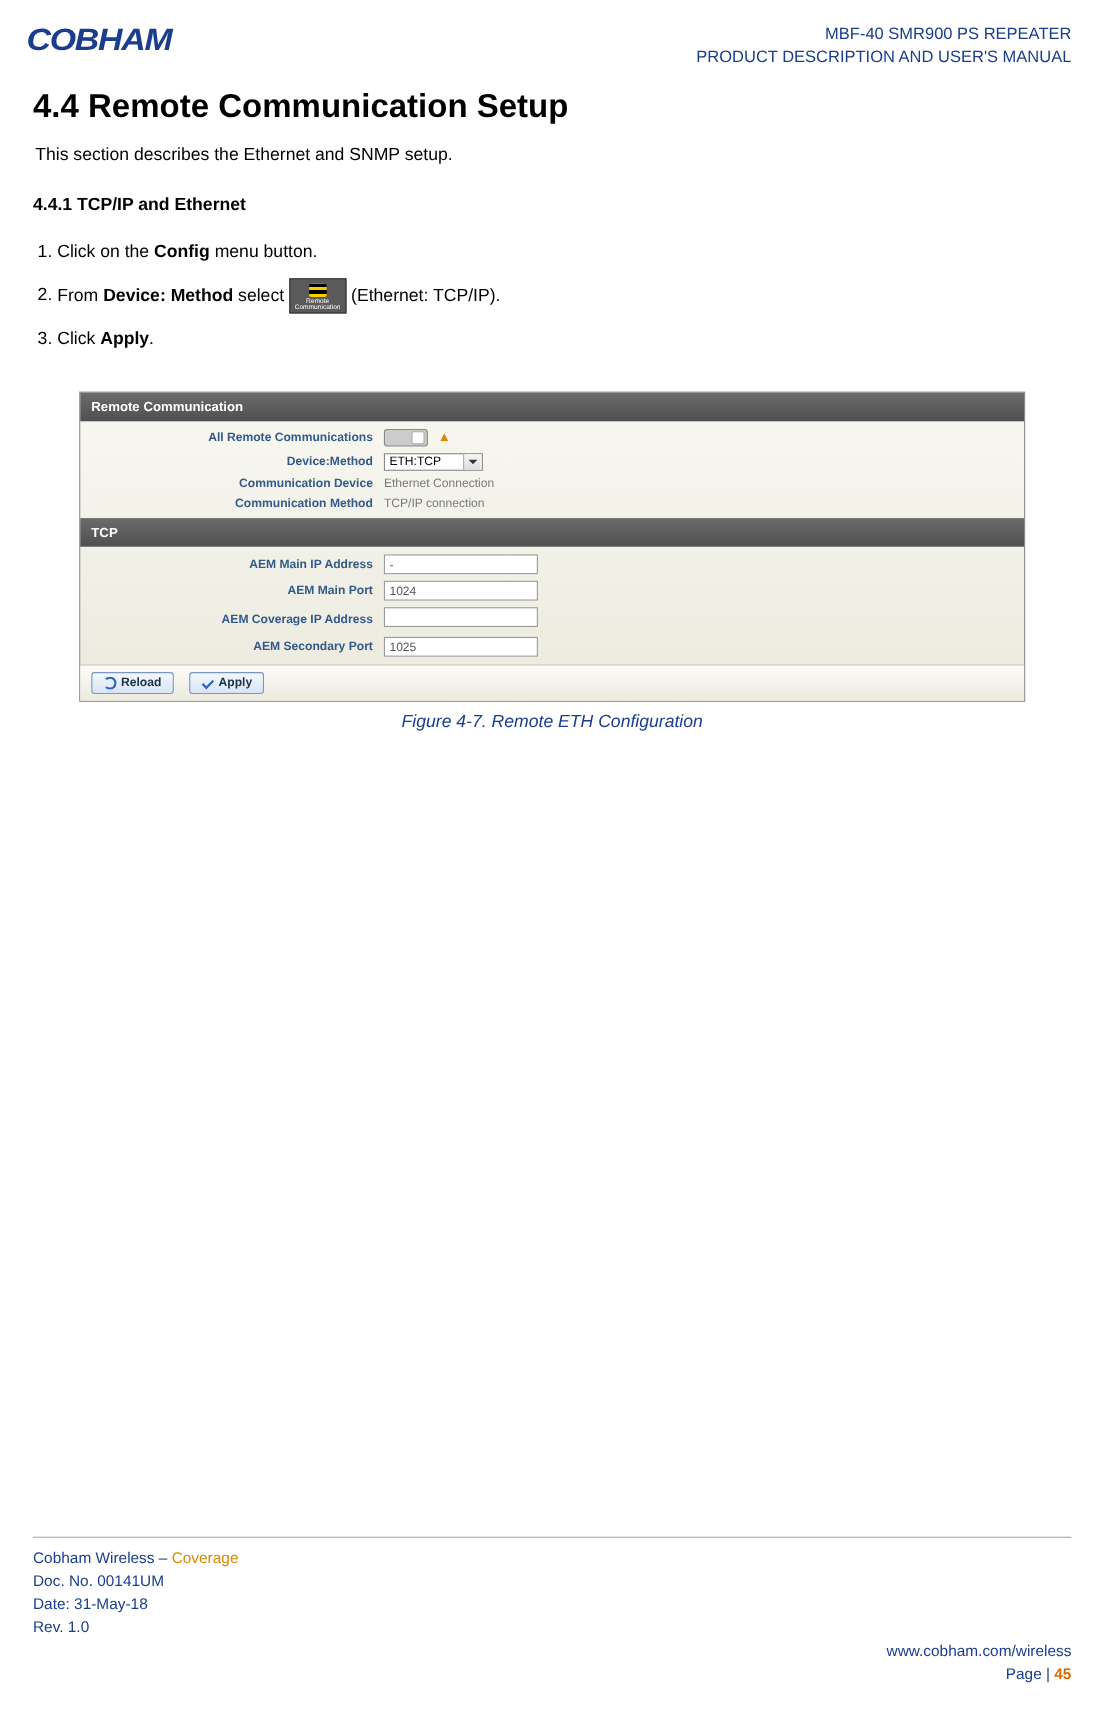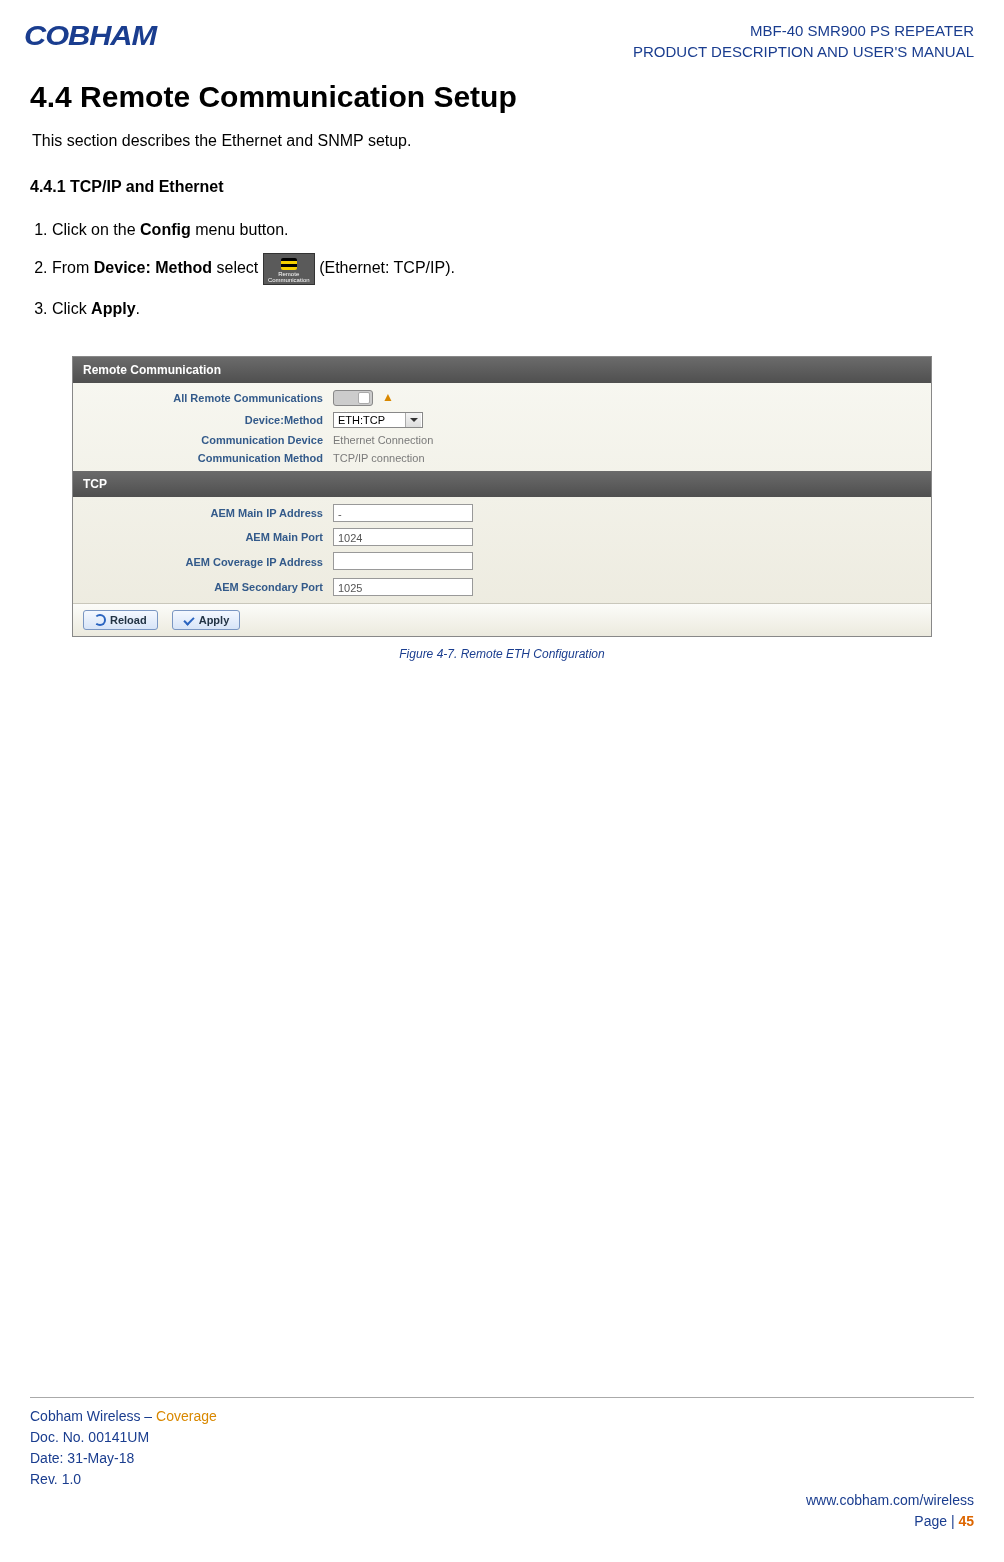--- a/index.html
+++ b/index.html
@@ -66,21 +66,21 @@
     background: linear-gradient(#6b6b6b,#4f4f4f);
     color: #fff;
     font-weight: bold;
     font-size: 12px;
     padding: 6px 10px;
   }
   .form-rows { padding: 4px 0; }
   .form-row {
     display: flex;
     align-items: center;
-    padding: 3px 0;
+    padding: 3px 16px;
     font-size: 11px;
   }
   .form-row .label {
     width: 260px;
     text-align: right;
     color: #335a8a;
     font-weight: bold;
     padding-right: 10px;
   }
   .form-row .value { color: #7a7a7a; }
@@ -110,21 +110,21 @@
   .btn{
     display:inline-flex;align-items:center;gap:4px;
     border:1px solid #7a96c2;border-radius:3px;
     background:linear-gradient(#f4f8ff,#d7e4f7);
     color:#234;font-size:11px;padding:3px 10px;font-weight:bold;
   }
   .btn .ic{width:12px;height:12px;display:inline-block;}
   .ic-reload{border:2px solid #2a64c0;border-radius:50%;border-left-color:transparent;}
   .ic-apply{position:relative;}
   .ic-apply::after{content:"";position:absolute;left:1px;top:3px;width:8px;height:4px;border-left:2px solid #2a64c0;border-bottom:2px solid #2a64c0;transform:rotate(-45deg);}
-  .fig-caption{text-align:center;font-style:italic;font-size:12px;color:#1a3d8f;margin-top:10px;}
+  .fig-caption{text-align:center;font-style:italic;font-size:16px;color:#1a3d8f;margin-top:10px;}
   .footer{
     margin-top:auto;
     border-top:1px solid #aaa;
     padding:8px 0 30px 0;
     font-size:14px;
     display:flex;justify-content:space-between;flex-direction:column;
   }
   .footer .col{line-height:1.5;}
   .footer .c1a{color:#1a3d8f;}
   .footer .c1b{color:#d98800;}

